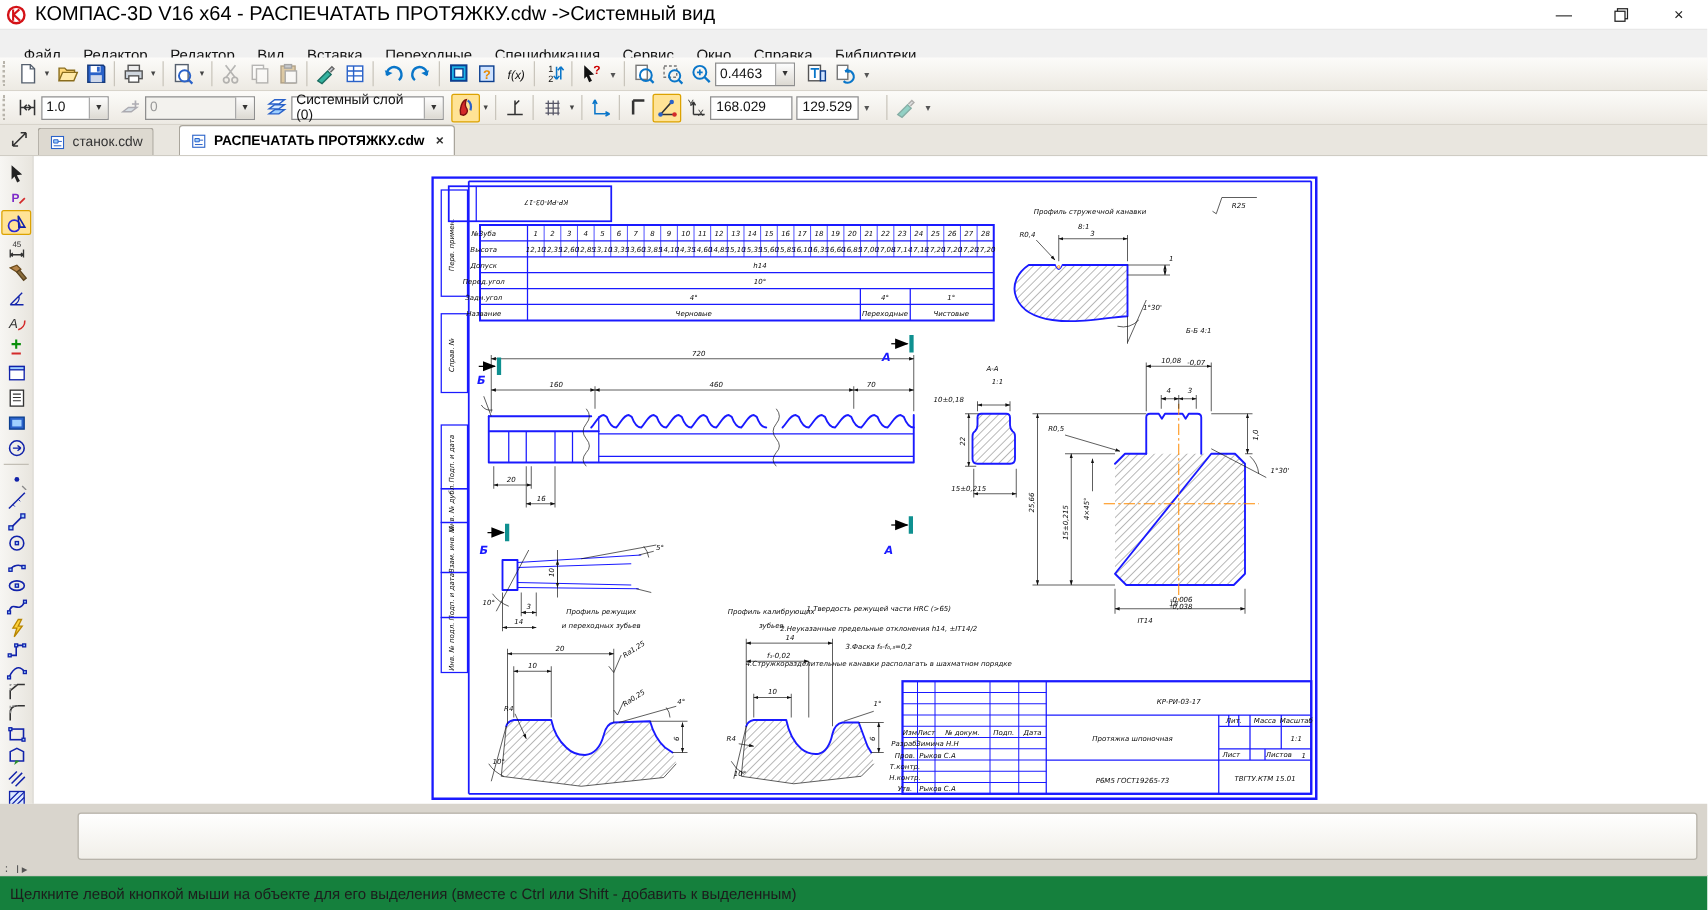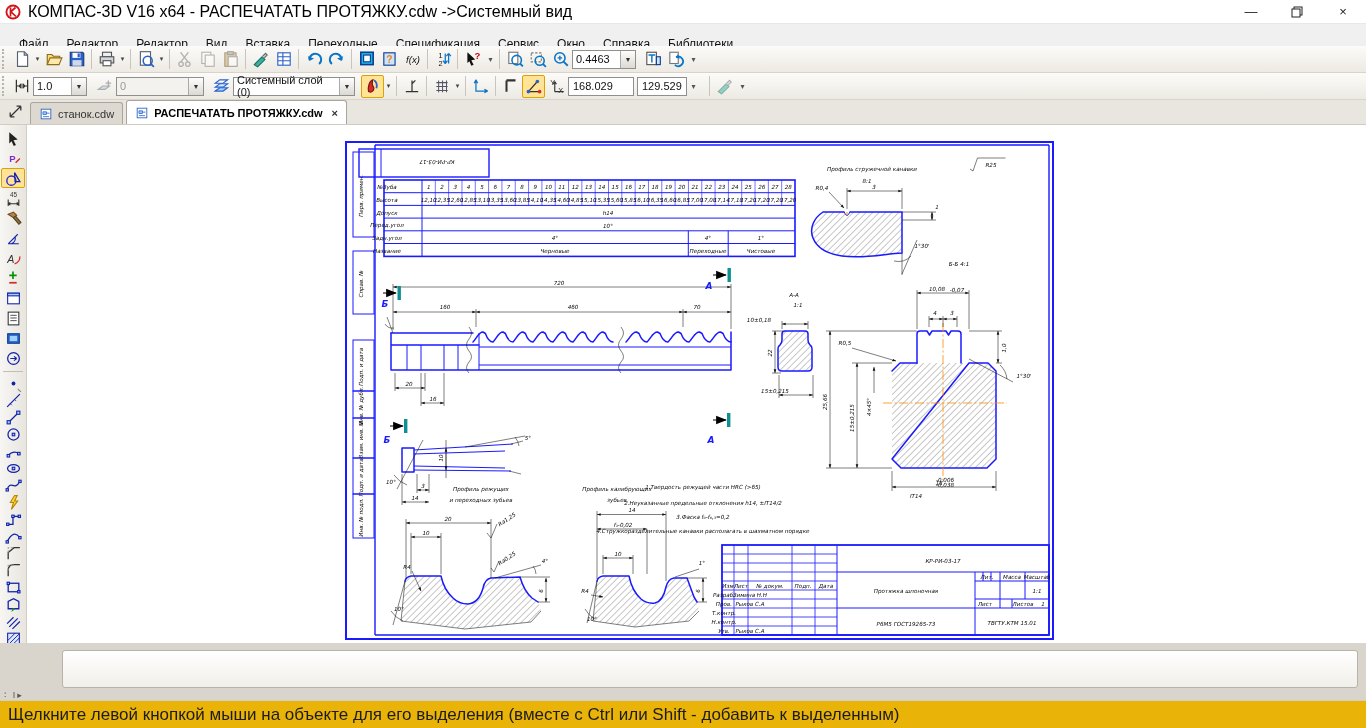--- a/index.html
+++ b/index.html
@@ -28,38 +28,38 @@
 .chev{font-size:8px;color:#555;width:12px;text-align:center;border-left:1px solid transparent;flex:none}
 .combo{height:19px;background:#fff;border:1px solid #8f8f8f;display:flex;align-items:center;font-size:11px;color:#111;padding-left:3px;flex:none}
 .combo .ca{margin-left:auto;width:15px;height:17px;background:linear-gradient(#fdfdfd,#dcd9d2);border-left:1px solid #aaa;display:flex;align-items:center;justify-content:center;font-size:7px;color:#333}
 .combo.dis{background:#f3f2ee;color:#999}
 .numbox{height:19px;background:#fff;border:1px solid #8f8f8f;font-size:11px;color:#111;display:flex;align-items:center;padding-left:4px;flex:none}
 .ic{width:18px;height:18px;flex:none}
 .ic16{width:17px;height:17px;flex:none}
 
 .tabbar{position:absolute;left:0;top:100px;width:1366px;height:25px;background:#e9e6df;border-bottom:1px solid #cfccc4;display:flex;align-items:flex-end}
 .tabgrip{width:30px;height:25px;display:flex;align-items:center;justify-content:center}
-.tab{height:22px;display:flex;align-items:center;background:#ddd9d0;border:1px solid #a9a59c;border-bottom:none;border-radius:3px 3px 0 0;padding:0 8px;margin-right:3px;font-size:11px;color:#333}
+.tab{height:22px;display:flex;align-items:center;background:#ddd9d0;border:1px solid #a9a59c;border-bottom:none;border-radius:3px 3px 0 0;padding:0 8px;margin-right:20px;font-size:11px;color:#333}
 .tab.active{background:#fff;font-weight:bold;color:#000;height:24px}
 .tab .docic{width:14px;height:14px;margin-right:5px}
 .tab .x{margin-left:9px;font-size:11px;color:#333;font-weight:bold}
 
 .left-toolbar{position:absolute;left:0;top:125px;width:27px;height:518px;background:linear-gradient(90deg,#f7f6f3,#e8e5de);border-right:1px solid #cfccc4;display:flex;flex-direction:column;align-items:center;padding-top:3px}
 .ltbtn{width:24px;height:20px;display:flex;align-items:center;justify-content:center;border:1px solid transparent;border-radius:2px;flex:none}
 .ltbtn.sm{height:17px}
 .ltbtn.hl{background:#ffe396;border:1px solid #dca201}
 .lsep{width:20px;height:1px;background:#c2beb5;margin:3px 0;flex:none}
 
 .canvas{position:absolute;left:27px;top:125px;width:1339px;height:518px;background:#fff;overflow:hidden}
 #sheet{position:absolute;left:318px;top:16px}
 
 .propstrip{position:absolute;left:0;top:643px;width:1366px;height:57px;background:#d9d5cd}
 .propgrip{position:absolute;left:4px;top:47px;font-size:9px;color:#555;letter-spacing:2px}
 .proppanel{position:absolute;left:62px;top:7px;width:1296px;height:38px;background:linear-gradient(#ffffff,#f1efe9);border:1px solid #b7b3aa;border-radius:3px}
-.statusbar{position:absolute;left:0;top:700px;width:1366px;height:28px;background:#eab308;border-top:1px solid #d2cec6;display:flex;align-items:center;padding-left:8px;font-size:17px;color:#1c1c1c}
+.statusbar{position:absolute;left:0;top:700px;width:1366px;height:28px;background:#15803d;border-top:1px solid #d2cec6;display:flex;align-items:center;padding-left:8px;font-size:12px;color:#1c1c1c}
 </style>
 </head>
 <body>
 
 <svg width="0" height="0" style="position:absolute">
   <defs>
     <symbol id="s-logo" viewBox="0 0 16 16">
         <circle cx="8" cy="8" r="7.5" fill="#d41217"></circle>
         <circle cx="8" cy="8" r="5.6" fill="#fff"></circle>
         <path d="M5.5,3.5 V12.5 M5.5,8 L10.5,3.5 M5.8,7.6 L11,12.5" stroke="#d41217" stroke-width="1.7" fill="none"></path>

